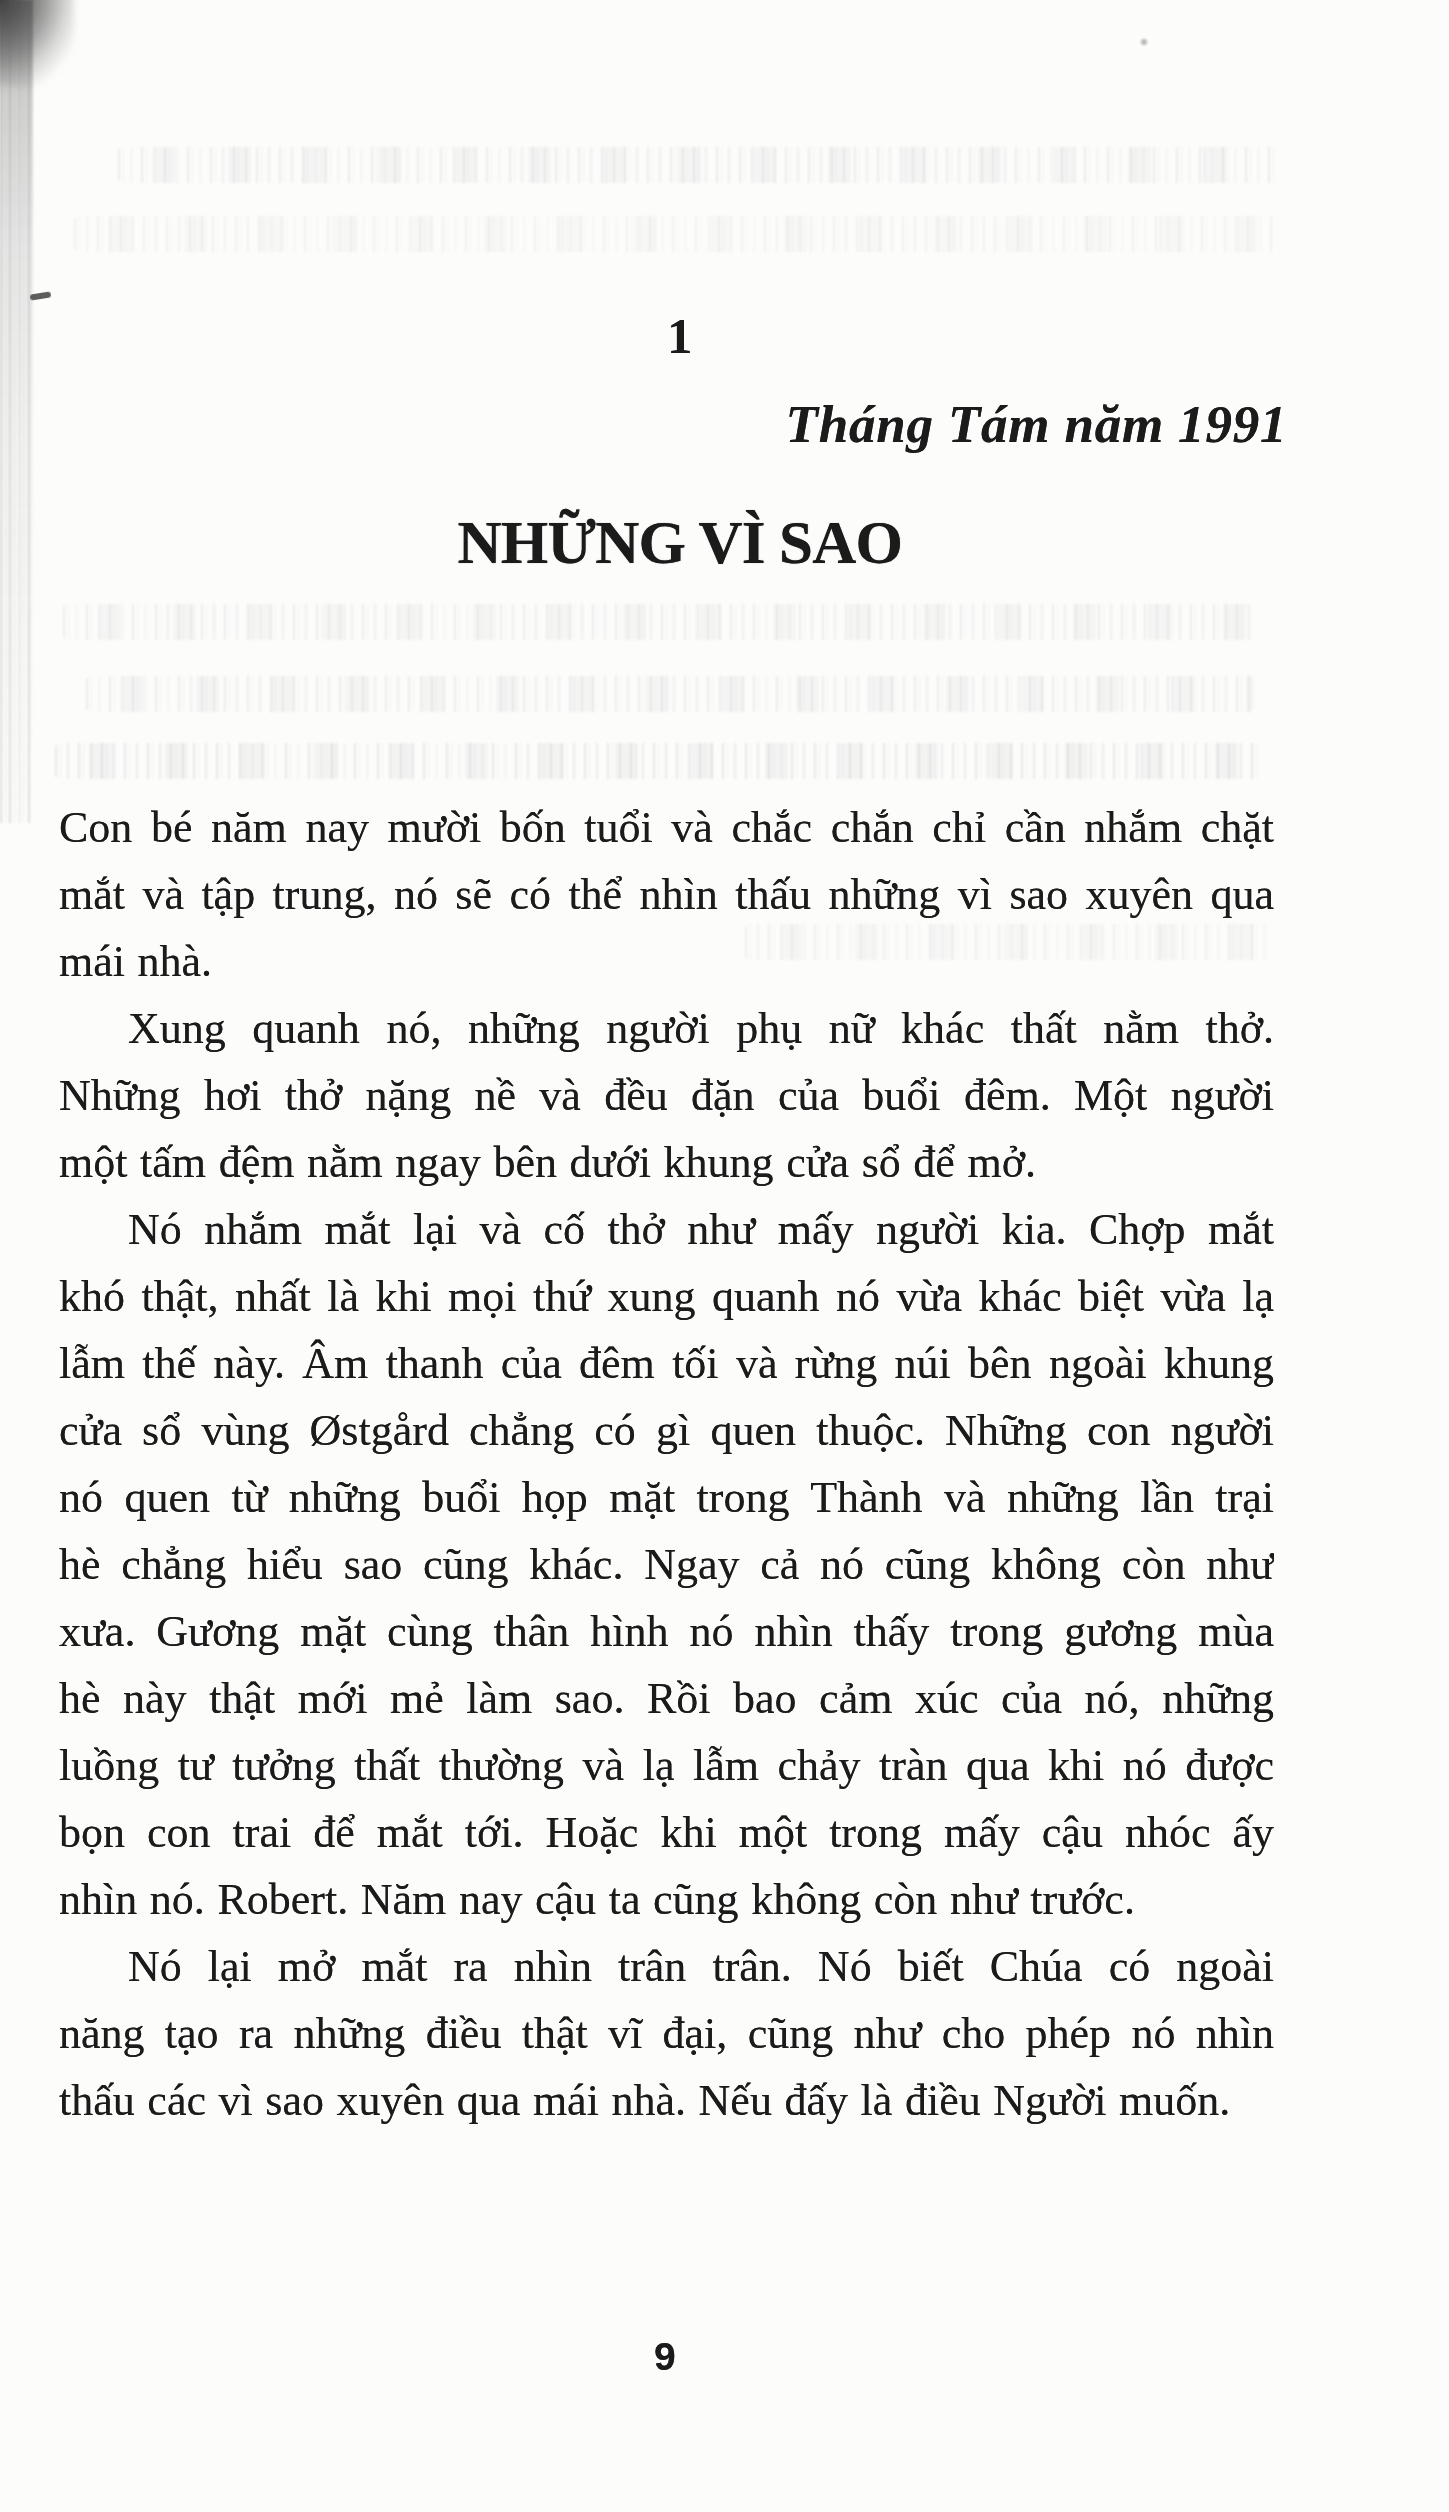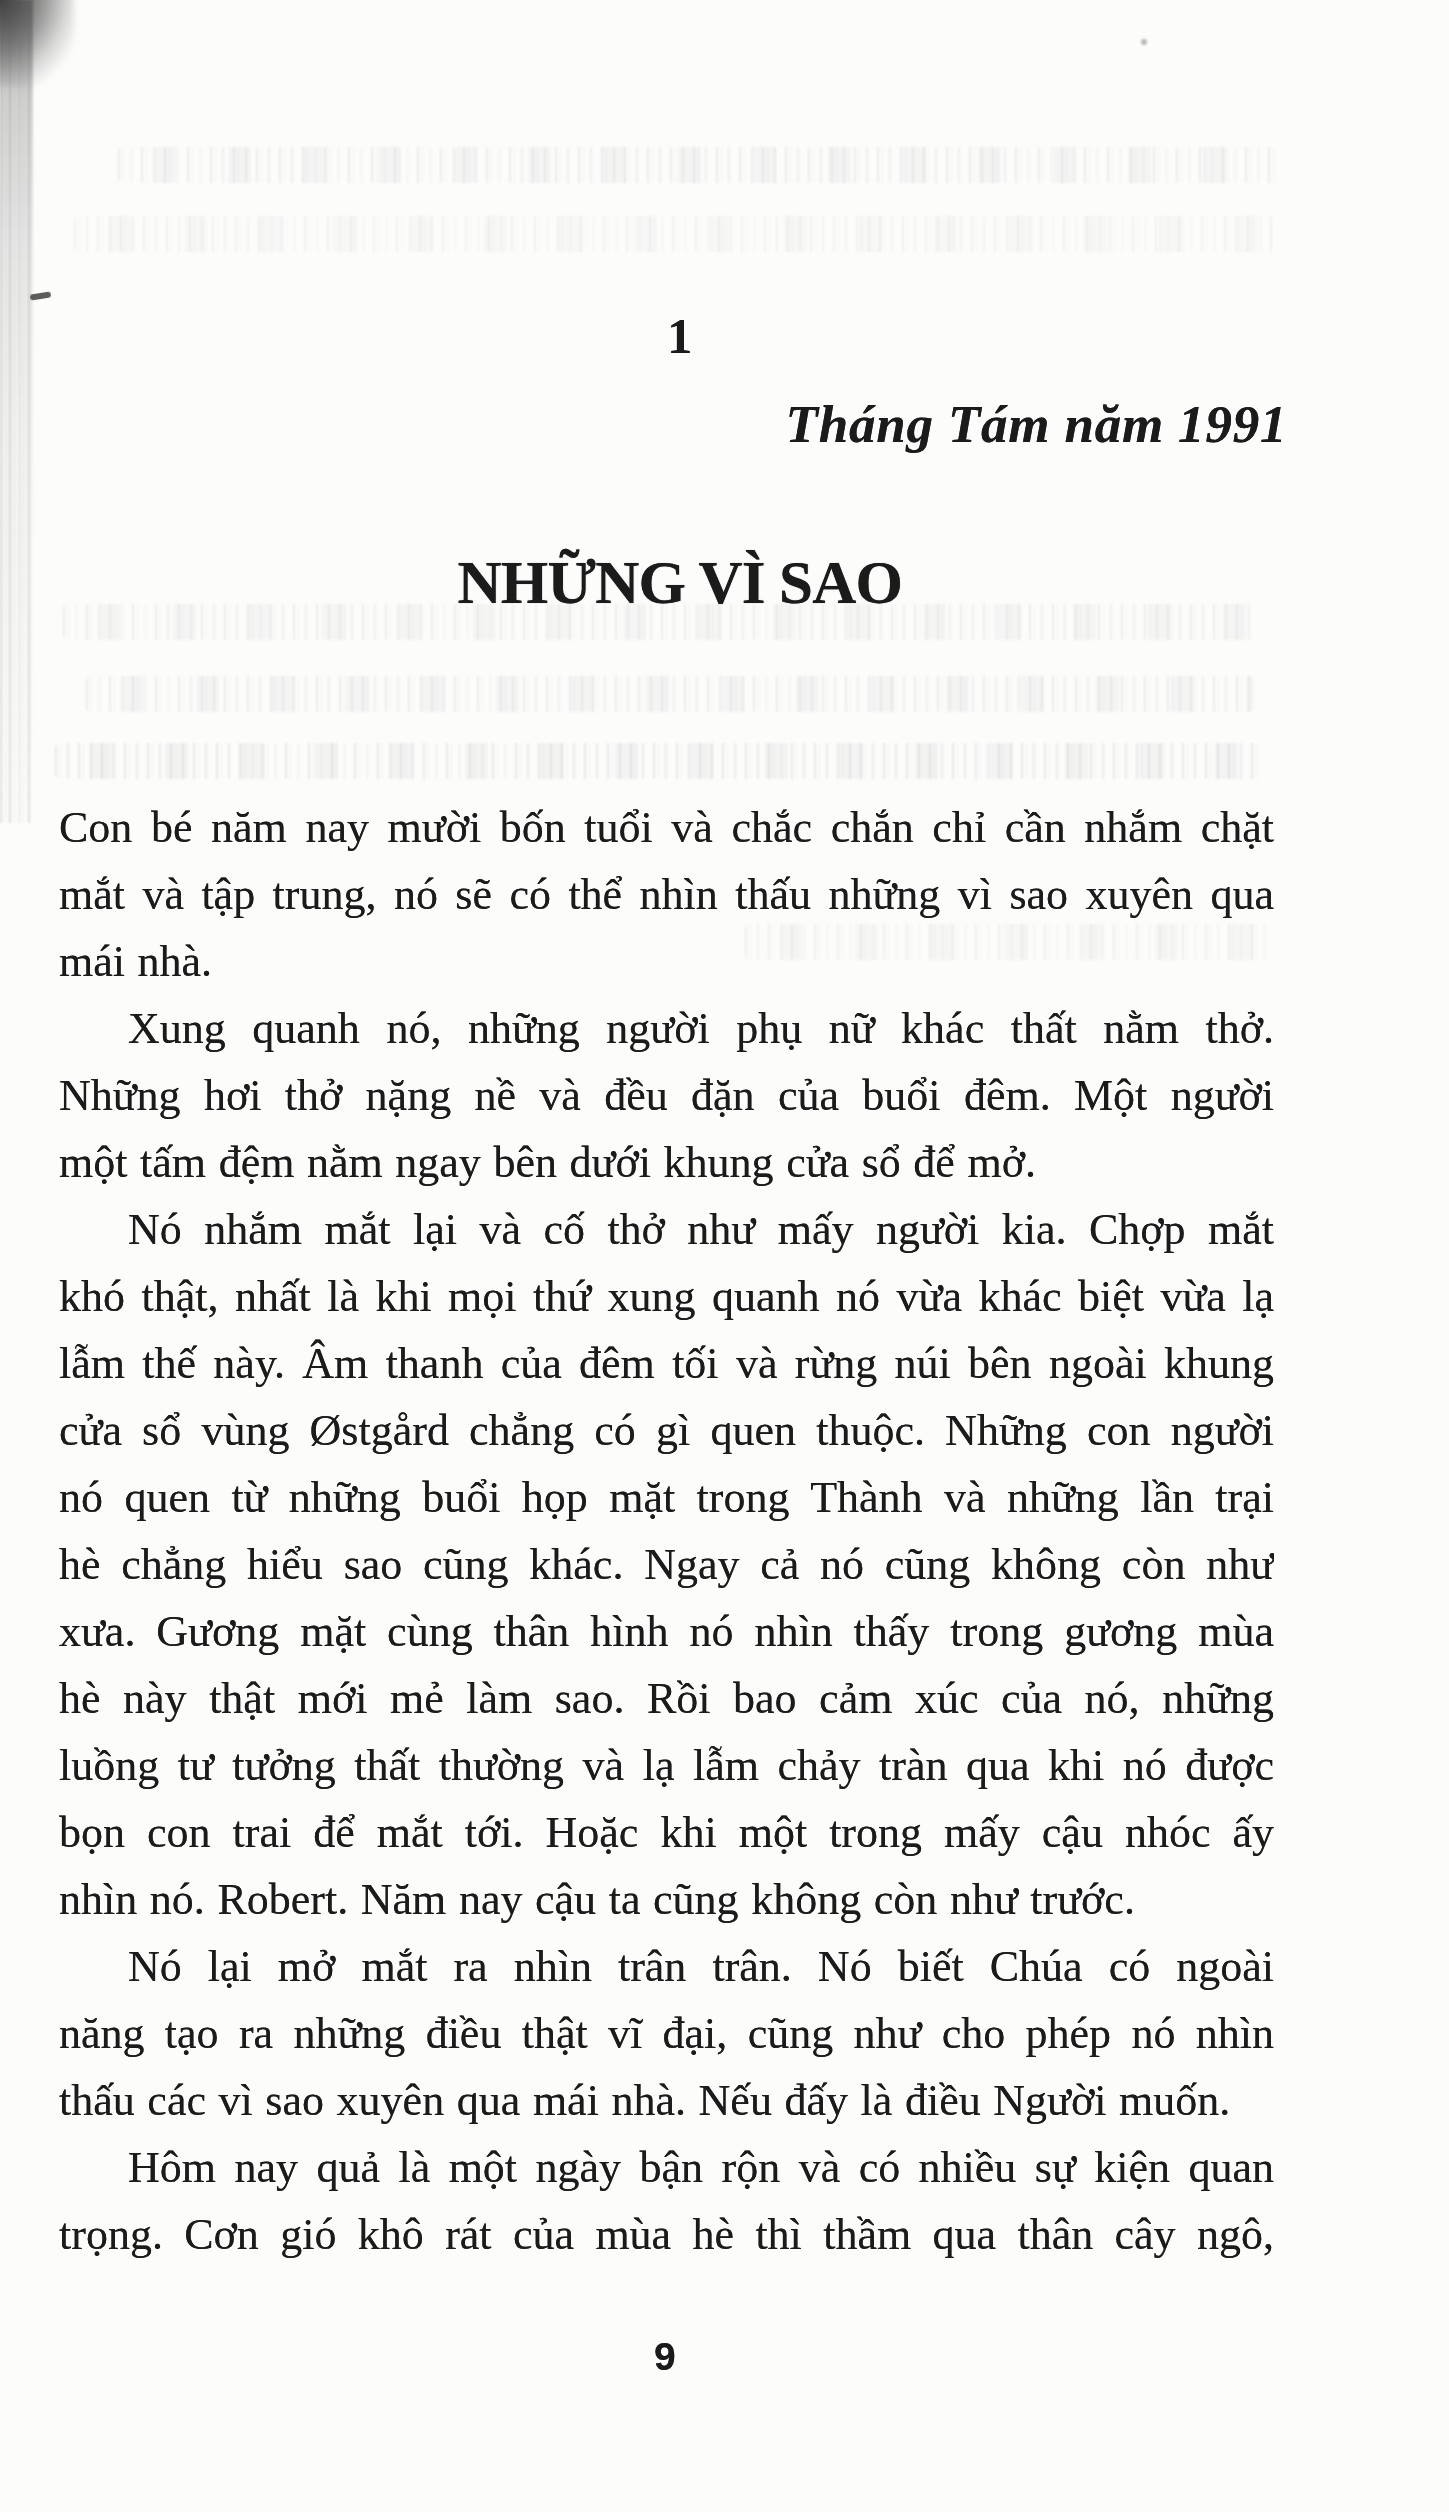--- a/index.html
+++ b/index.html
@@ -88,21 +88,20 @@
     font-size: 53px; font-style: italic; font-weight: 600;
     letter-spacing: 0.8px;
     text-shadow: 0 0 0.6px rgba(20,20,20,0.85);
     text-align: right;
   }
   .page-title {
     position: absolute; top: 508px; left: 0; width: 100%;
     font-size: 61px; font-weight: 600;
     letter-spacing: -0.8px;
     text-shadow: 0 0 0.7px rgba(20,20,20,0.85);
-    margin-top: 40px;
   }
 
   .body-text {
     position: absolute; left: 0; top: 794px; width: 1215px;
     font-size: 44px; line-height: 67px;
     text-shadow: 0 0 0.5px rgba(25,25,25,0.8);
     word-spacing: 1.6px;
   }
   .line {
     height: 67px;
@@ -175,24 +174,20 @@
         <div class="line">bọn con trai để mắt tới. Hoặc khi một trong mấy cậu nhóc ấy</div>
         <div class="line para-end">nhìn nó. Robert. Năm nay cậu ta cũng không còn như trước.</div>
       </div>
 
       <div class="paragraph">
         <div class="line indent">Nó lại mở mắt ra nhìn trân trân. Nó biết Chúa có ngoài</div>
         <div class="line">năng tạo ra những điều thật vĩ đại, cũng như cho phép nó nhìn</div>
         <div class="line para-end">thấu các vì sao xuyên qua mái nhà. Nếu đấy là điều Người muốn.</div>
       </div>
 
-      <div class="paragraph">
-        <div class="line indent">Hôm nay quả là một ngày bận rộn và có nhiều sự kiện quan</div>
-        <div class="line">trọng. Cơn gió khô rát của mùa hè thì thầm qua thân cây ngô,</div>
-      </div>
 
     </div>
 
     <div class="page-number">9</div>
 
   </div>
 </div>
 
 
 </body></html>

